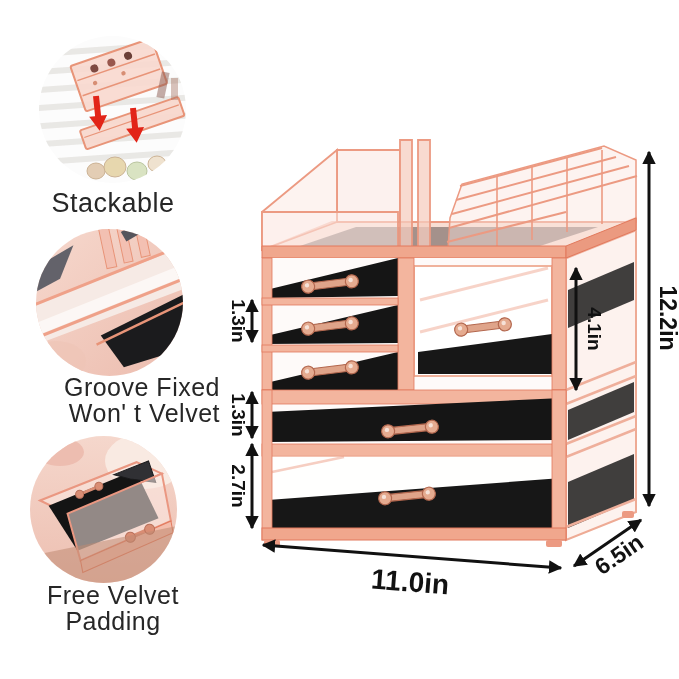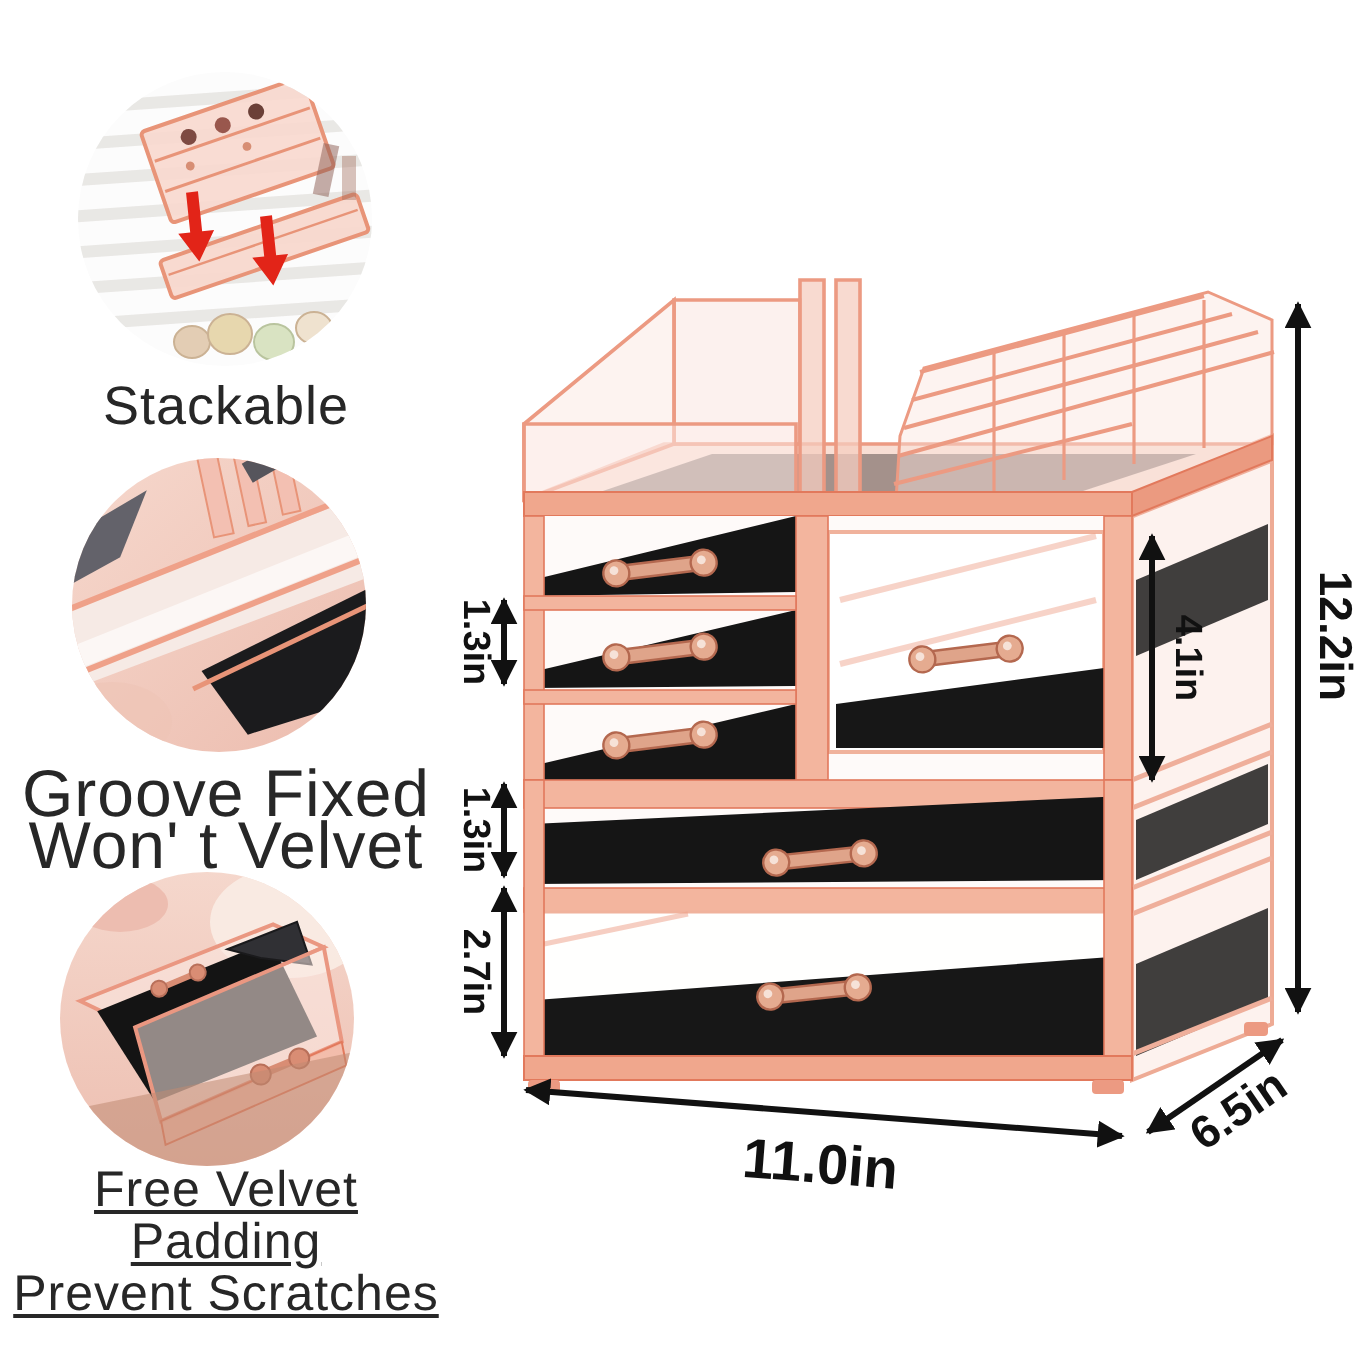--- a/index.html
+++ b/index.html
@@ -10,22 +10,22 @@
   .stage{position:absolute;inset:0;width:679px;height:679px;padding-left:20px;}
   .callout-circle{
     position:absolute;border-radius:50%;overflow:hidden;background:#fff;
   }
   .callout-circle svg{display:block;}
   .caption{
     position:absolute;color:#272727;text-align:center;
     font-weight:300;letter-spacing:.5px;line-height:26px;
   }
   .caption-1{left:13px;top:190px;width:200px;font-size:27px;}
-  .caption-2{left:6px;top:384px;width:214px;font-size:33px;}
-  .caption-3{left:0px;top:582px;width:226px;font-size:25px;text-decoration:underline;}
+  .caption-2{left:6px;top:374px;width:214px;font-size:25px;text-align:right;}
+  .caption-3{left:0px;top:582px;width:226px;font-size:25px;}
   .main-svg{position:absolute;left:0;top:0;}
   text.dim{
     fill:#111111;font-family:"Liberation Sans",sans-serif;font-weight:700;
   }
 </style>
 </head>
 <body>
 
 <div class="stage">
 
@@ -123,21 +123,20 @@
         <circle cx="72" cy="50" r="4" fill="#d98d74" stroke="#b9705a"></circle>
         <line x1="98" y1="104" x2="118" y2="98" stroke="#d98d74" stroke-width="4"></line>
         <circle cx="98" cy="104" r="5" fill="#d98d74" stroke="#b9705a"></circle>
         <circle cx="118" cy="98" r="5" fill="#d98d74" stroke="#b9705a"></circle>
       </g>
       <path d="M0,120 L147,90 L147,147 L0,147 Z" fill="#c08a73" opacity="0.55"></path>
     </svg>
   </div>
   <div class="caption caption-3">
     <div>Free Velvet Padding</div>
-    <div>Prevent Scratches</div>
   </div>
 
   <svg class="main-svg" width="679" height="679" viewBox="0 0 679 679">
     <defs>
       <marker id="ah" viewBox="0 0 10 10" refX="9" refY="5" markerWidth="4.5" markerHeight="4.5" orient="auto-start-reverse">
         <path d="M0,0 L10,5 L0,10 Z" fill="#111111"></path>
       </marker>
       <g id="barbell">
         <rect x="-24" y="-3.5" width="48" height="7" rx="3.5" fill="#dfa48a" stroke="#b4684f" stroke-width="1.2"></rect>
         <circle cx="-22" cy="0" r="6.5" fill="#e5ab90" stroke="#b4684f" stroke-width="1.2"></circle>

